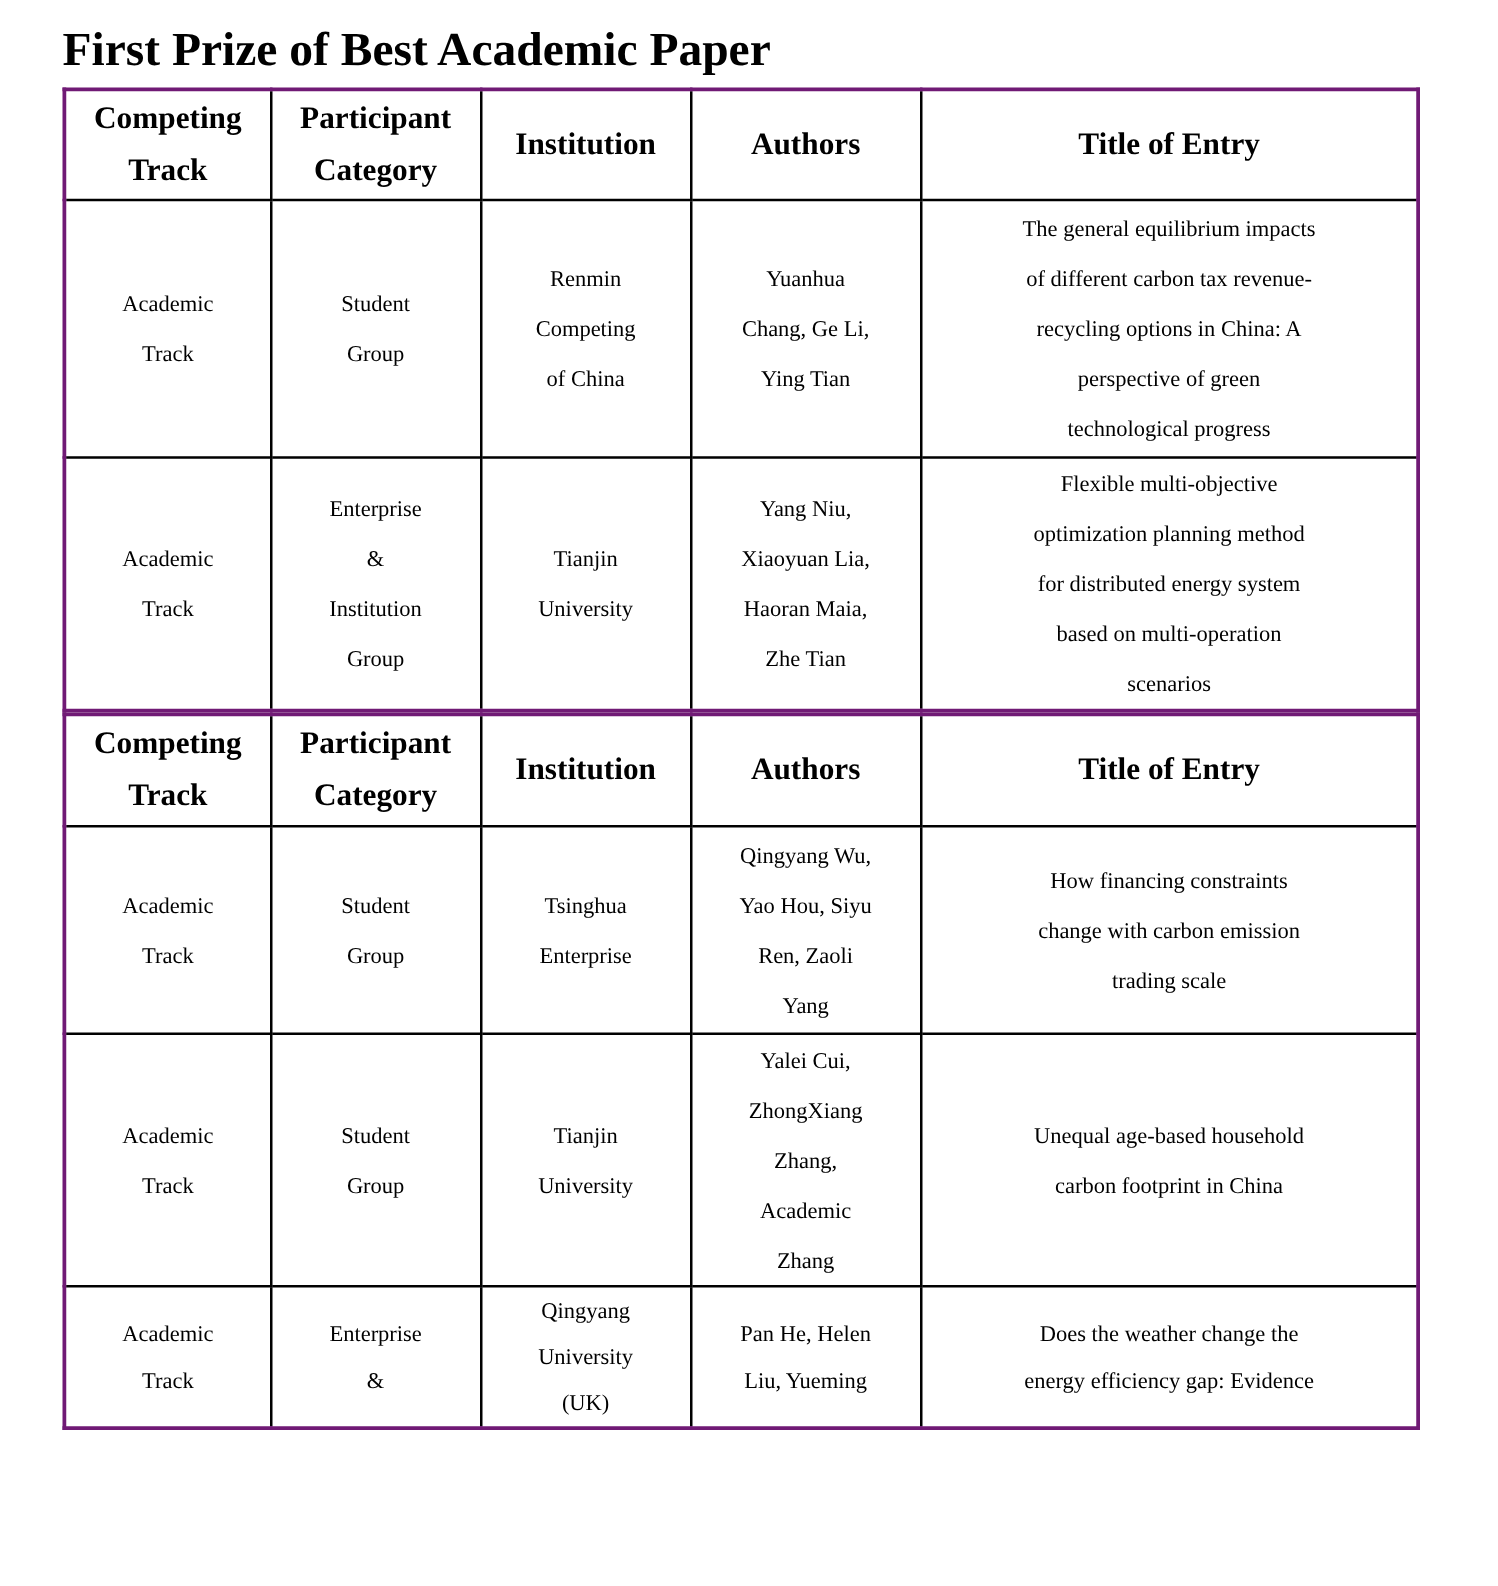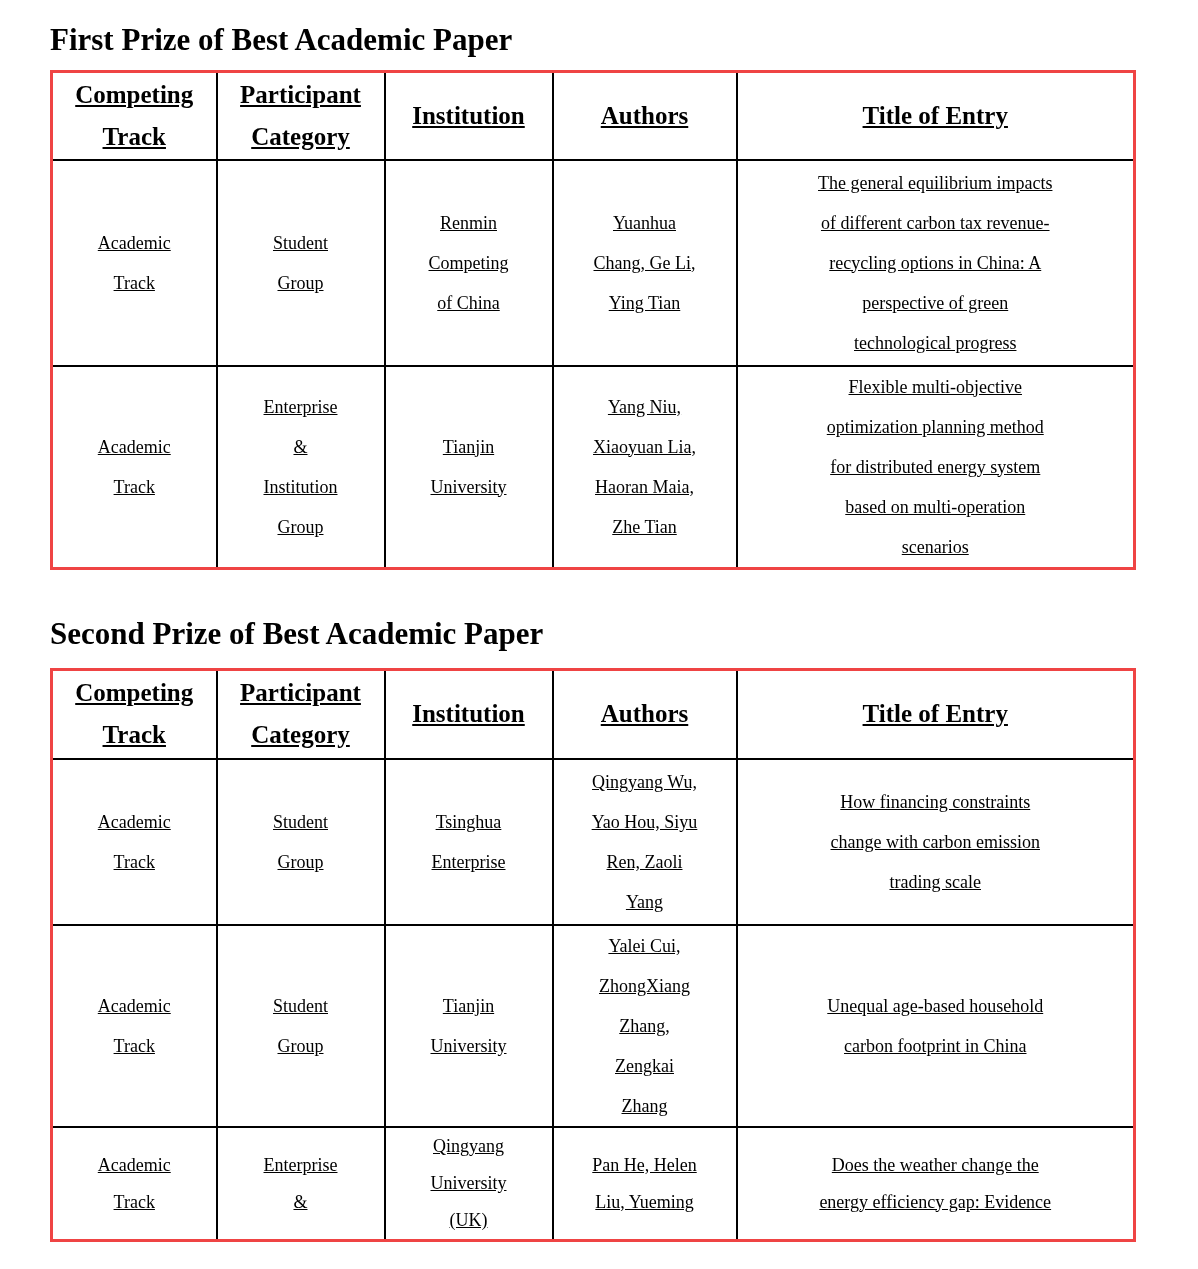--- a/index.html
+++ b/index.html
@@ -9,32 +9,31 @@
     height: 1269px;
     background: #ffffff;
     color: #000000;
     font-family: "Liberation Serif", "DejaVu Serif", serif;
     overflow: hidden;
   }
   .page { padding: 22px 14px 0 50px; }
 
   .section-heading {
     font-weight: 700;
-    font-size: 31px;
+    font-size: 38px;
     line-height: 36px;
     margin: 0 0 12px 0;
   }
   .section-heading.second { margin-top: 46px; margin-bottom: 16px; }
 
   table.prize-table {
     border-collapse: collapse;
     table-layout: fixed;
     width: 1083px;
-    border: 3px solid #ef4444;
-    text-decoration: underline;
+    border: 3px solid #701a75;
   }
   .prize-table th, .prize-table td {
     border: 2px solid #000;
     text-align: center;
     vertical-align: middle;
     white-space: pre-line;
     padding: 0 4px;
     overflow: hidden;
   }
   .prize-table th {
@@ -107,21 +106,20 @@
 Zhe Tian</td>
         <td>Flexible multi-objective
 optimization planning method
 for distributed energy system
 based on multi-operation
 scenarios</td>
       </tr>
     </tbody>
   </table>
 
-  <h1 class="section-heading second">Second Prize of Best Academic Paper</h1>
 
   <table class="prize-table">
     <colgroup>
       <col style="width:165px">
         <col style="width:168px">
         <col style="width:168px">
         <col style="width:184px">
         <col style="width:398px">
     </colgroup>
     <thead>
@@ -154,21 +152,21 @@
       <tr style="height:201px">
         <td>Academic
 Track</td>
         <td>Student
 Group</td>
         <td>Tianjin
 University</td>
         <td>Yalei Cui,
 ZhongXiang
 Zhang,
-Zengkai
+Academic
 Zhang</td>
         <td>Unequal age-based household
 carbon footprint in China</td>
       </tr>
       <tr style="height:112px" class="tight">
         <td>Academic
 Track</td>
         <td>Enterprise
 &amp;</td>
         <td>Qingyang

